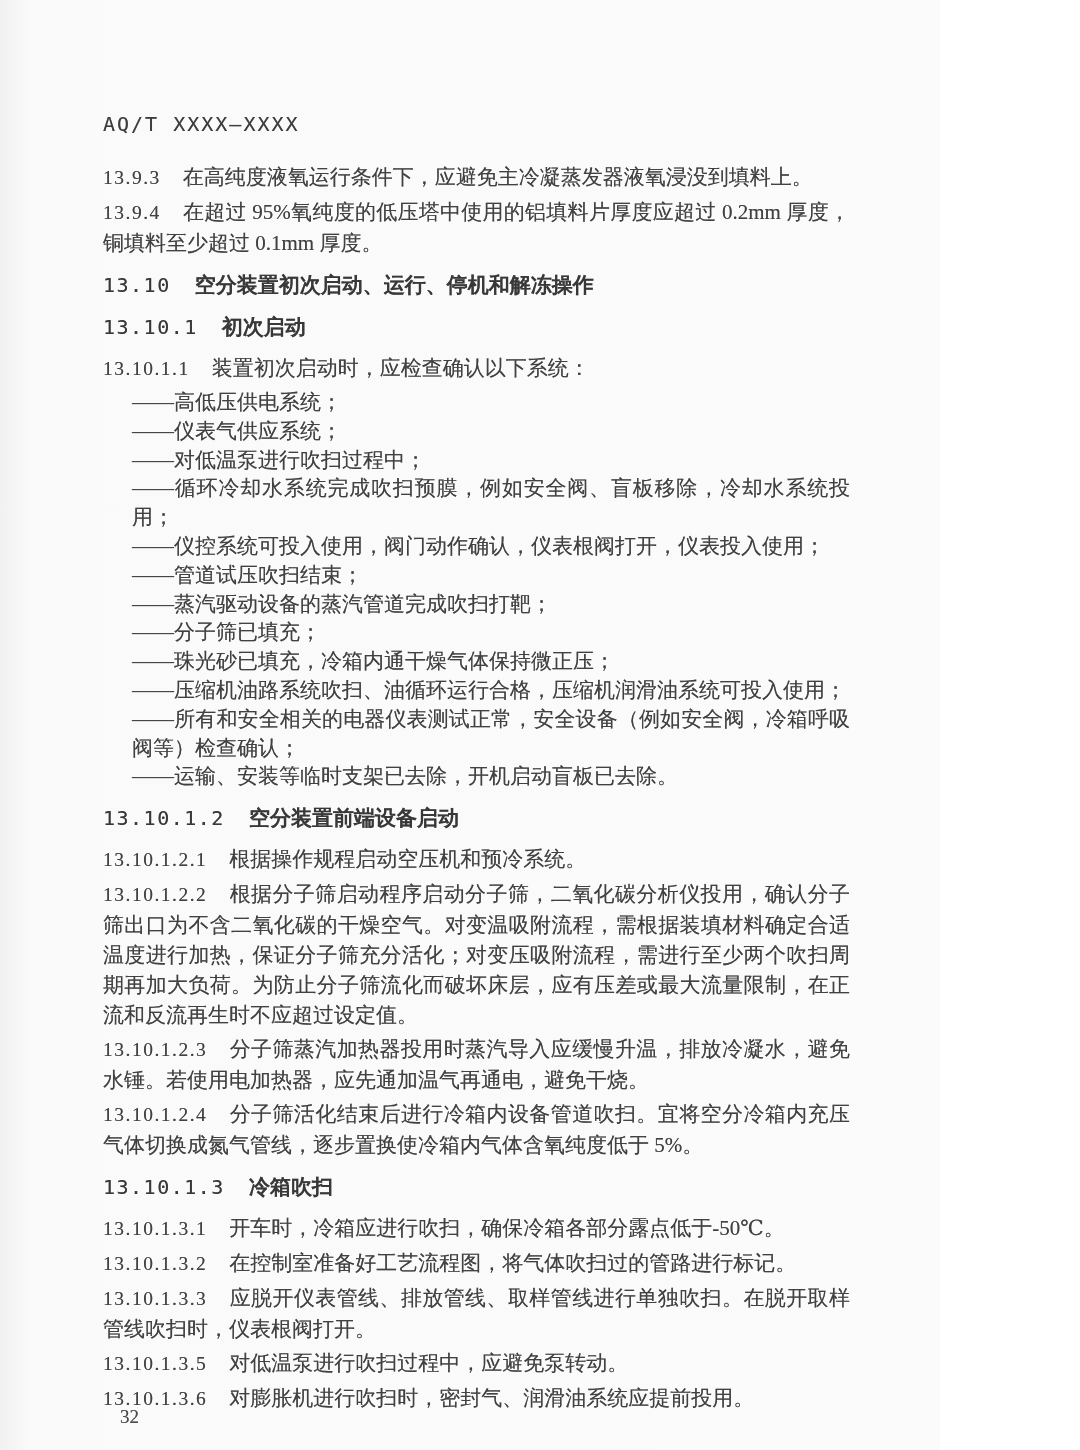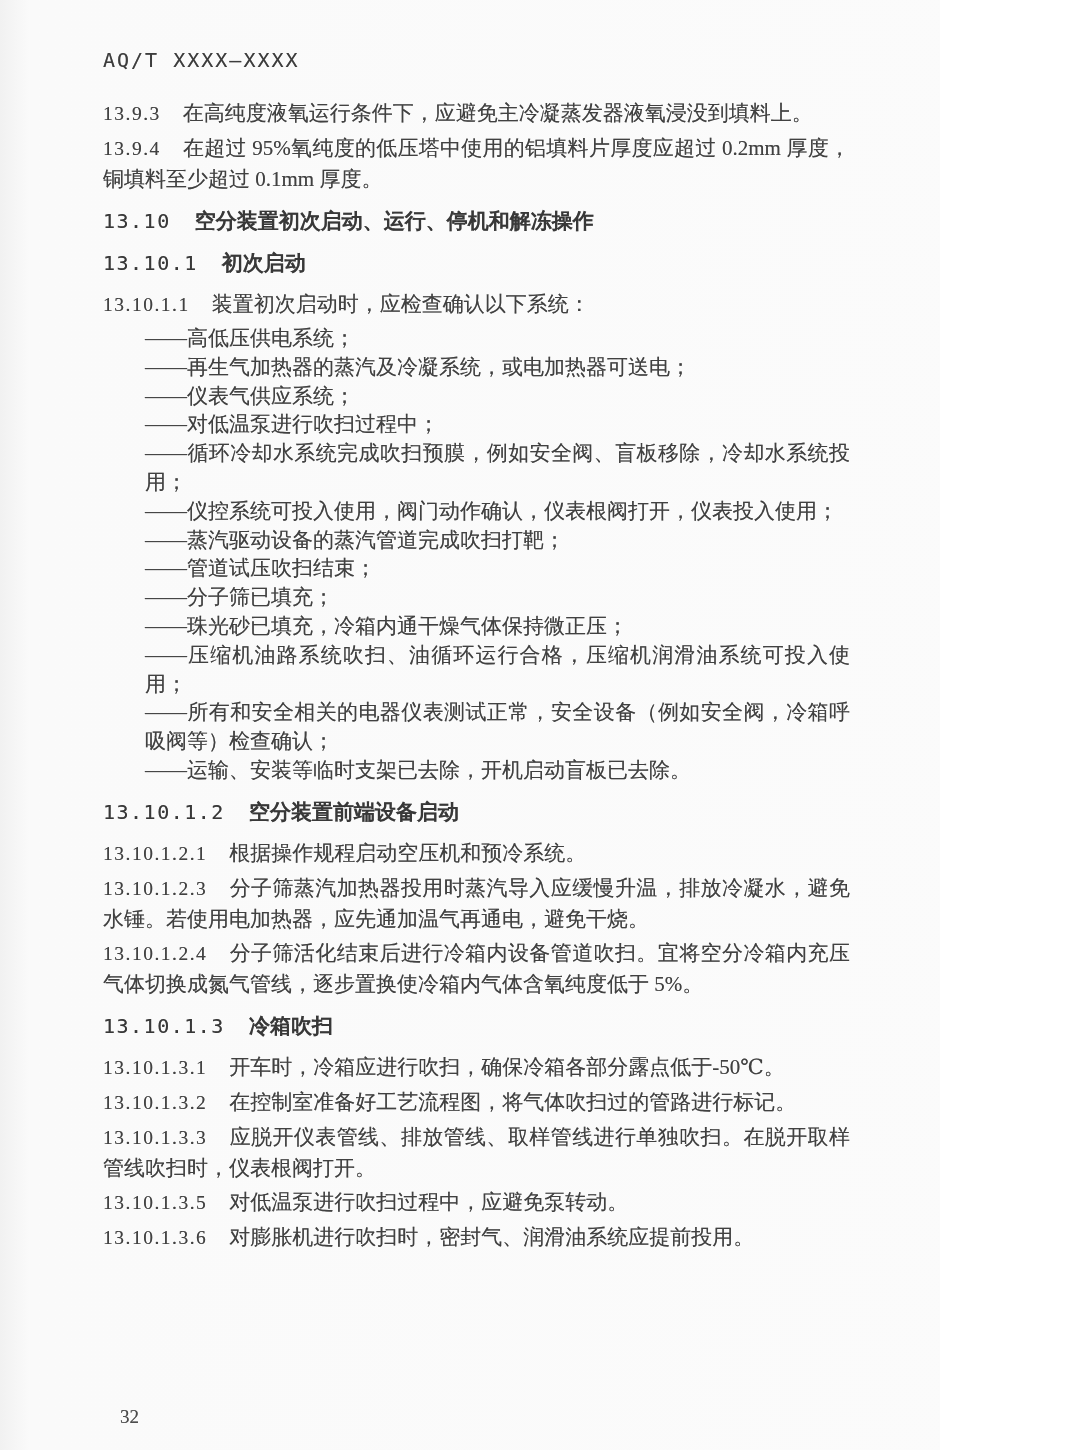--- a/index.html
+++ b/index.html
@@ -8,21 +8,21 @@
     background: #ffffff;
   }
   .page {
     position: relative;
     width: 940px;
     height: 1450px;
     box-sizing: border-box;
     overflow: hidden;
     background: linear-gradient(90deg, #f1f1f1 0px, #fafafa 30px, #fbfbfb 1050px, #f4f4f4 1080px);
     color: #414141;
-    padding: 48px 90px 0 103px;
+    padding: 112px 90px 0 103px;
     font-family: "Liberation Serif", "DejaVu Serif", serif;
   }
   .doc-header {
     font-family: "DejaVu Sans Mono", "Liberation Mono", monospace;
     font-size: 20px;
     line-height: 24px;
     letter-spacing: 2px;
     color: #3d3d3d;
     margin-bottom: 26px;
   }
@@ -55,21 +55,21 @@
     font-weight: 400;
     font-size: 20px;
     letter-spacing: 1.5px;
     margin-right: 24px;
     white-space: nowrap;
     text-align: right;
   }
   .dash {
     font-size: 21px;
     line-height: 28.8px;
-    margin-left: 42px;
+    margin-left: 29px;
     text-align: justify;
   }
   .page-footer {
     position: absolute;
     left: 120px;
     bottom: 22px;
   }
   .page-num {
     font-family: "Liberation Serif", "DejaVu Serif", serif;
     font-size: 19px;
@@ -84,34 +84,34 @@
     <span>AQ/T XXXX—XXXX</span>
   </div>
 
   <main id="doc-content">
       <div class="clause blk"><span class="num">13.9.3</span><span>在高纯度液氧运行条件下，应避免主冷凝蒸发器液氧浸没到填料上。</span></div>
       <div class="clause blk"><span class="num">13.9.4</span><span>在超过 95%氧纯度的低压塔中使用的铝填料片厚度应超过 0.2mm 厚度，铜填料至少超过 0.1mm 厚度。</span></div>
       <div class="heading blk"><span class="num">13.10</span><span>空分装置初次启动、运行、停机和解冻操作</span></div>
       <div class="heading blk"><span class="num">13.10.1</span><span>初次启动</span></div>
       <div class="clause blk"><span class="num">13.10.1.1</span><span>装置初次启动时，应检查确认以下系统：</span></div>
       <div class="dash blk"><span>——高低压供电系统；</span></div>
-      <div class="dash blk"><span>——再生气加热器的蒸汽及冷凝系统，或电加热器可送电；</span></div>
       <div class="dash blk"><span>——仪表气供应系统；</span></div>
       <div class="dash blk"><span>——对低温泵进行吹扫过程中；</span></div>
       <div class="dash blk"><span>——循环冷却水系统完成吹扫预膜，例如安全阀、盲板移除，冷却水系统投用；</span></div>
       <div class="dash blk"><span>——仪控系统可投入使用，阀门动作确认，仪表根阀打开，仪表投入使用；</span></div>
+      <div class="dash blk"><span>——管道试压吹扫结束；</span></div>
       <div class="dash blk"><span>——蒸汽驱动设备的蒸汽管道完成吹扫打靶；</span></div>
-      <div class="dash blk"><span>——管道试压吹扫结束；</span></div>
       <div class="dash blk"><span>——分子筛已填充；</span></div>
       <div class="dash blk"><span>——珠光砂已填充，冷箱内通干燥气体保持微正压；</span></div>
       <div class="dash blk"><span>——压缩机油路系统吹扫、油循环运行合格，压缩机润滑油系统可投入使用；</span></div>
       <div class="dash blk"><span>——所有和安全相关的电器仪表测试正常，安全设备（例如安全阀，冷箱呼吸阀等）检查确认；</span></div>
       <div class="dash blk"><span>——运输、安装等临时支架已去除，开机启动盲板已去除。</span></div>
       <div class="heading blk"><span class="num">13.10.1.2</span><span>空分装置前端设备启动</span></div>
       <div class="clause blk"><span class="num">13.10.1.2.1</span><span>根据操作规程启动空压机和预冷系统。</span></div>
+      <div class="clause blk"><span class="num">13.10.1.2.2</span><span>根据分子筛启动程序启动分子筛，二氧化碳分析仪投用，确认分子筛出口为不含二氧化碳的干燥空气。对变温吸附流程，需根据装填材料确定合适温度进行加热，保证分子筛充分活化；对变压吸附流程，需进行至少两个吹扫周期再加大负荷。为防止分子筛流化而破坏床层，应有压差或最大流量限制，在正流和反流再生时不应超过设定值。</span></div>
       <div class="clause blk"><span class="num">13.10.1.2.3</span><span>分子筛蒸汽加热器投用时蒸汽导入应缓慢升温，排放冷凝水，避免水锤。若使用电加热器，应先通加温气再通电，避免干烧。</span></div>
       <div class="clause blk"><span class="num">13.10.1.2.4</span><span>分子筛活化结束后进行冷箱内设备管道吹扫。宜将空分冷箱内充压气体切换成氮气管线，逐步置换使冷箱内气体含氧纯度低于 5%。</span></div>
       <div class="heading blk"><span class="num">13.10.1.3</span><span>冷箱吹扫</span></div>
       <div class="clause blk"><span class="num">13.10.1.3.1</span><span>开车时，冷箱应进行吹扫，确保冷箱各部分露点低于-50℃。</span></div>
       <div class="clause blk"><span class="num">13.10.1.3.2</span><span>在控制室准备好工艺流程图，将气体吹扫过的管路进行标记。</span></div>
       <div class="clause blk"><span class="num">13.10.1.3.3</span><span>应脱开仪表管线、排放管线、取样管线进行单独吹扫。在脱开取样管线吹扫时，仪表根阀打开。</span></div>
       <div class="clause blk"><span class="num">13.10.1.3.5</span><span>对低温泵进行吹扫过程中，应避免泵转动。</span></div>
       <div class="clause blk"><span class="num">13.10.1.3.6</span><span>对膨胀机进行吹扫时，密封气、润滑油系统应提前投用。</span></div>
     </main>
 

